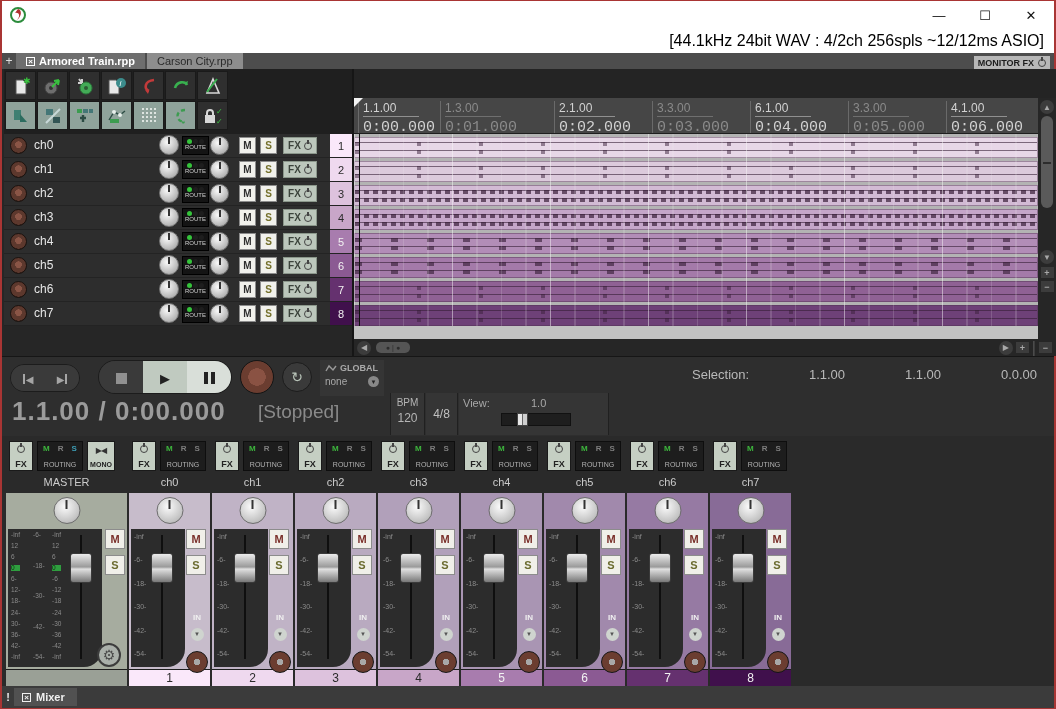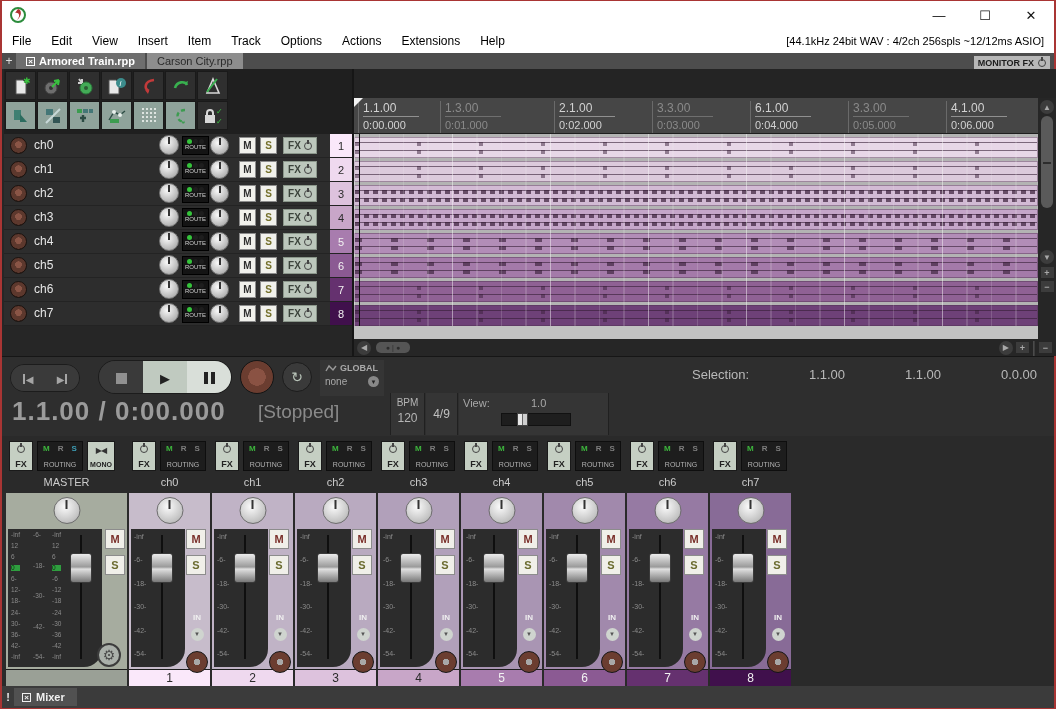--- a/index.html
+++ b/index.html
@@ -13,21 +13,21 @@
   .titlebar { position:absolute; left:0; top:0; width:100%; height:28px; background:#fff;
     display:flex; align-items:center; color:#000; font-size:12px; }
   .applogo { width:16px; height:16px; margin:0 8px 0 8px; }
   .wctrls { margin-left:auto; display:flex; height:100%; }
   .wctrl { width:46px; height:100%; display:flex; align-items:center; justify-content:center;
     font-size:13px; color:#111; }
   
   .menubar { position:absolute; left:0; top:28px; width:100%; height:24px; background:#fff;
     display:flex; align-items:center; font-size:12px; color:#000; }
   .mitem { padding:3px 10px; }
-  .audio-status { margin-left:auto; padding-right:10px; font-size:11px; color:#000; }
+  .audio-status { margin-left:auto; padding-right:10px; font-size:16px; color:#000; }
   
   .tabbar { position:absolute; left:0; top:52px; width:100%; height:16px; background:#4d4d4d;
     display:flex; align-items:flex-end; }
   .tab-add { color:#ddd; font-size:12px; width:14px; text-align:center; line-height:15px; }
   .ptab { height:16px; display:flex; align-items:center; gap:4px; padding:0 10px; font-size:11px; }
   .ptab.active { background:#6e6e6e; color:#fff; font-weight:bold; }
   .ptab.inactive { background:#8d8d8d; color:#2a2a2a; margin-left:2px; }
   .xbox { display:inline-flex; width:9px; height:9px; border:1px solid currentColor;
     font-size:8px; line-height:7px; align-items:center; justify-content:center; }
   .monitorfx { margin-left:auto; margin-right:4px; height:13px; background:#b7b7b7; color:#1c1c1c;
@@ -71,21 +71,21 @@
   
   .arr-top { position:absolute; left:352px; top:68px; width:702px; height:29px; background:#242424; }
   .ruler { position:absolute; left:352px; top:97px; width:684px; height:36px; background:#464646;
     border-bottom:1px solid #1e1e1e; overflow:hidden; }
   .rmark { position:absolute; top:3px; height:33px; border-left:1px solid #6a6a6a; padding-left:4px; }
   .rmark:nth-of-type(1){left:4px;} .rmark:nth-of-type(2){left:86px;}
   .rmark:nth-of-type(3){left:200px;} .rmark:nth-of-type(4){left:298px;}
   .rmark:nth-of-type(5){left:396px;} .rmark:nth-of-type(6){left:494px;}
   .rmark:nth-of-type(7){left:592px;}
   .rbeat { font-size:12px; border-bottom:1px solid #909090; width:56px; padding-bottom:1px; }
-  .rtime { font-size:11px; margin-top:2px; }
+  .rtime { font-size:15px; margin-top:2px;font-family:Liberation Mono, monospace; }
   .rmark:nth-of-type(odd) .rbeat, .rmark:nth-of-type(odd) .rtime { color:#d2d2d2; }
   .rmark:nth-of-type(even) .rbeat, .rmark:nth-of-type(even) .rtime { color:#8a8a8a; }
   .rmark:nth-of-type(even) .rbeat { border-bottom-color:#6f6f6f; }
   .cursor-flag { position:absolute; left:352px; top:97px; width:0; height:0;
     border-top:9px solid #f2f2f2; border-right:9px solid transparent; z-index:5; }
   .lanes { position:absolute; left:352px; top:133px; width:684px; height:192px; background:#b3b3b3; }
   .lanes::after { content:""; position:absolute; inset:0; pointer-events:none;
     background:
       repeating-linear-gradient(90deg, rgba(250,250,250,.38) 0 1px, transparent 1px 98px),
       repeating-linear-gradient(90deg, rgba(240,240,240,.16) 0 1px, transparent 1px 24.5px); }
@@ -244,32 +244,20 @@
       <path d="M8 2 C12 3 12 9 7 13 C11 9 9 5 5 6 Z" fill="#b03030"></path>
     </svg>
     <div class="wctrls">
       <span class="wctrl">—</span>
       <span class="wctrl">☐</span>
       <span class="wctrl">✕</span>
     </div>
   </div>
 
   <div class="menubar">
-    <div style="display:flex;">
-        <span class="mitem">File</span>
-        <span class="mitem">Edit</span>
-        <span class="mitem">View</span>
-        <span class="mitem">Insert</span>
-        <span class="mitem">Item</span>
-        <span class="mitem">Track</span>
-        <span class="mitem">Options</span>
-        <span class="mitem">Actions</span>
-        <span class="mitem">Extensions</span>
-        <span class="mitem">Help</span>
-      </div>
     <span class="audio-status">[44.1kHz 24bit WAV : 4/2ch 256spls ~12/12ms ASIO]</span>
   </div>
 
   <div class="tabbar">
     <span class="tab-add">+</span>
     <span class="ptab active">
       <span class="xbox">×</span>
       <span>Armored Train.rpp</span>
     </span>
     <span class="ptab inactive">
@@ -712,21 +700,21 @@
           <span>none</span>
           <span class="gcirc">▼</span>
         </div>
     </div>
     <div class="bigtime">1.1.00 / 0:00.000</div>
     <div class="stopped">[Stopped]</div>
     <div class="bpmbox">
       <div class="l1">BPM</div>
       <div class="l2">120</div>
     </div>
-    <div class="sigbox">4/9</div>
+    <div class="sigbox">4/8</div>
     <div class="ratebox">
       <span class="rl">View:</span>
       <span class="rv">1.0</span>
       <div class="rslider">
           <div class="rhandle"></div>
         </div>
     </div>
     <div class="selrow">
       <span>Selection:</span>
       <span class="v">1.1.00</span>

